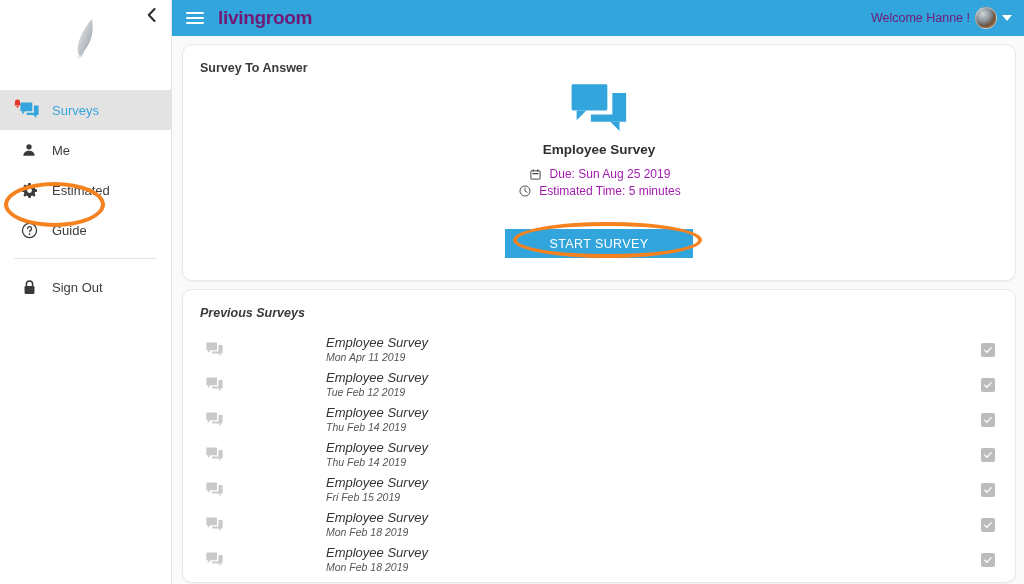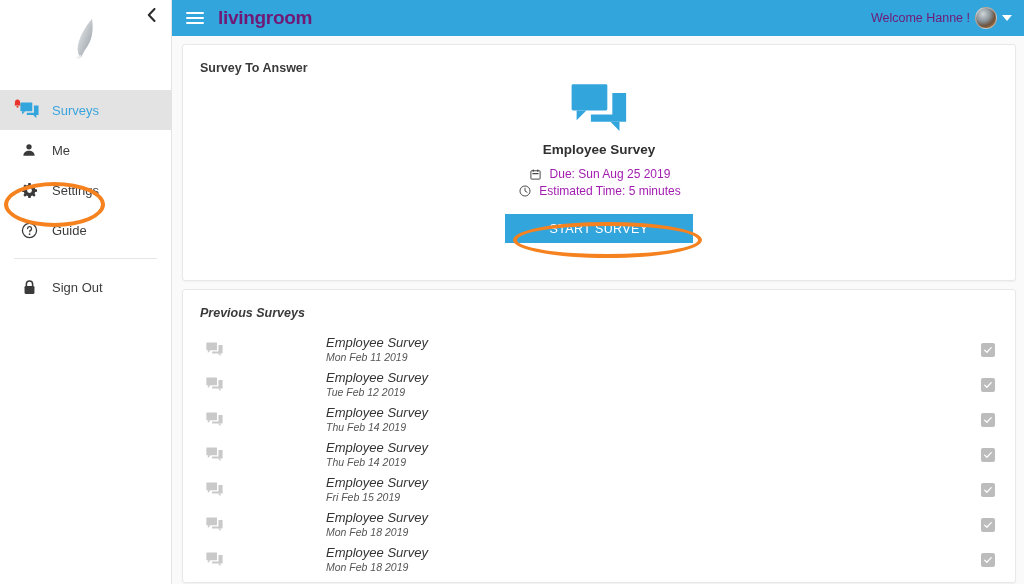--- a/index.html
+++ b/index.html
@@ -106,21 +106,21 @@
   }
 
   .content {
     flex: 1 1 auto;
     padding: 8px 8px 0 10px;
     overflow: hidden;
   }
   .card {
     background: #ffffff;
     border: 1px solid #e8e8e8;
-    border-radius: 3px;
+    border-radius: 10px;
     box-shadow: 0 1px 2px rgba(0,0,0,.045);
   }
   .card-title {
     font-size: 12.5px; font-weight: bold; color: #3a3a3a;
     padding: 16px 0 0 17px;
   }
 
   
   #card-answer { height: 237px; position: relative; }
   .survey-hero {
@@ -135,21 +135,21 @@
   .meta-row {
     display: flex; 
     font-size: 12px; color: #a21caf;
     line-height: 16px; margin-bottom: 1px;
   }
   .meta-row .meta-ico {
     width: 16px; margin-right: 6px;
     display: flex; align-items: center; justify-content: center;
   }
   .start-btn {
-    margin-top: 14px;
+    margin-top: 29px;
     width: 188px; height: 29px;
     background: #33a5dd;
     color: #fff; border: none; cursor: pointer;
     font-size: 12.5px; letter-spacing: .4px;
     font-family: "Liberation Sans", sans-serif;
     display: flex; align-items: center; justify-content: center; text-align: right;
   }
 
   
   #card-previous { margin-top: 8px; height: 294px; overflow: hidden; font-style: italic; }
@@ -248,21 +248,21 @@
         <span class="nav-label">Me</span>
       </div>
 
       <div class="nav-item">
         <span class="nav-ico">
           <svg width="17" height="17" viewBox="0 0 24 24" aria-hidden="true">
             <path d="M12 1.5 l1.6 0 0.5 2.6 a8.5 8.5 0 0 1 2.1 0.9 l2.2-1.5 1.1 1.1 1.1 1.1 -1.5 2.2 a8.5 8.5 0 0 1 0.9 2.1 l2.6 0.5 0 1.6 0 1.6 -2.6 0.5 a8.5 8.5 0 0 1 -0.9 2.1 l1.5 2.2 -1.1 1.1 -1.1 1.1 -2.2-1.5 a8.5 8.5 0 0 1 -2.1 0.9 l-0.5 2.6 -1.6 0 -1.6 0 -0.5-2.6 a8.5 8.5 0 0 1 -2.1-0.9 l-2.2 1.5 -1.1-1.1 -1.1-1.1 1.5-2.2 a8.5 8.5 0 0 1 -0.9-2.1 l-2.6-0.5 0-1.6 0-1.6 2.6-0.5 a8.5 8.5 0 0 1 0.9-2.1 l-1.5-2.2 1.1-1.1 1.1-1.1 2.2 1.5 a8.5 8.5 0 0 1 2.1-0.9 l0.5-2.6 z" fill="#3a3a3a"></path>
             <circle cx="12" cy="12" r="3.4" fill="#ffffff"></circle>
           </svg>
         </span>
-        <span class="nav-label">Settings</span>
+        <span class="nav-label">Estimated</span>
       </div>
 
       <div class="nav-item">
         <span class="nav-ico">
           <svg width="17" height="17" viewBox="0 0 24 24" aria-hidden="true">
             <circle cx="12" cy="12" r="10" fill="none" stroke="#3a3a3a" stroke-width="1.8"></circle>
             <path d="M9.3 9.2 a2.8 2.8 0 1 1 3.3 3 v1.7" fill="none" stroke="#3a3a3a" stroke-width="1.8" stroke-linecap="round"></path>
             <circle cx="12.1" cy="17.2" r="1.2" fill="#3a3a3a"></circle>
           </svg>
         </span>
@@ -352,21 +352,21 @@
               <span class="row-ico">
                 <svg width="17" height="15" viewBox="0 0 24 21" aria-hidden="true">
                   <rect x="0.5" y="0.5" width="15" height="11" rx="0.6" fill="#c9c9c9"></rect>
                   <path d="M2.6 11.5 L2.6 15.6 L6.7 11.5 Z" fill="#c9c9c9"></path>
                   <path d="M17.6 4.2 L17.6 13.2 L8.6 13.2 L8.6 16.3 L23.4 16.3 L23.4 4.2 Z" fill="#c9c9c9"></path>
                   <path d="M20.6 16.3 L20.6 20.2 L16.8 16.3 Z" fill="#c9c9c9"></path>
                 </svg>
               </span>
               <div class="row-text">
                 <div class="row-name">Employee Survey</div>
-                <div class="row-date">Mon Feb 11 2019</div>
+                <div class="row-date">Mon Apr 11 2019</div>
               </div>
               <span class="row-check">
                 <span class="chk">
                   <svg width="10" height="10" viewBox="0 0 16 16" aria-hidden="true">
                     <path d="M2.6 8.2 L6.2 11.6 L13.2 4.2" fill="none" stroke="#ffffff" stroke-width="2" stroke-linecap="round" stroke-linejoin="round"></path>
                   </svg>
                 </span>
               </span>
             </div>
             <div class="survey-row">

